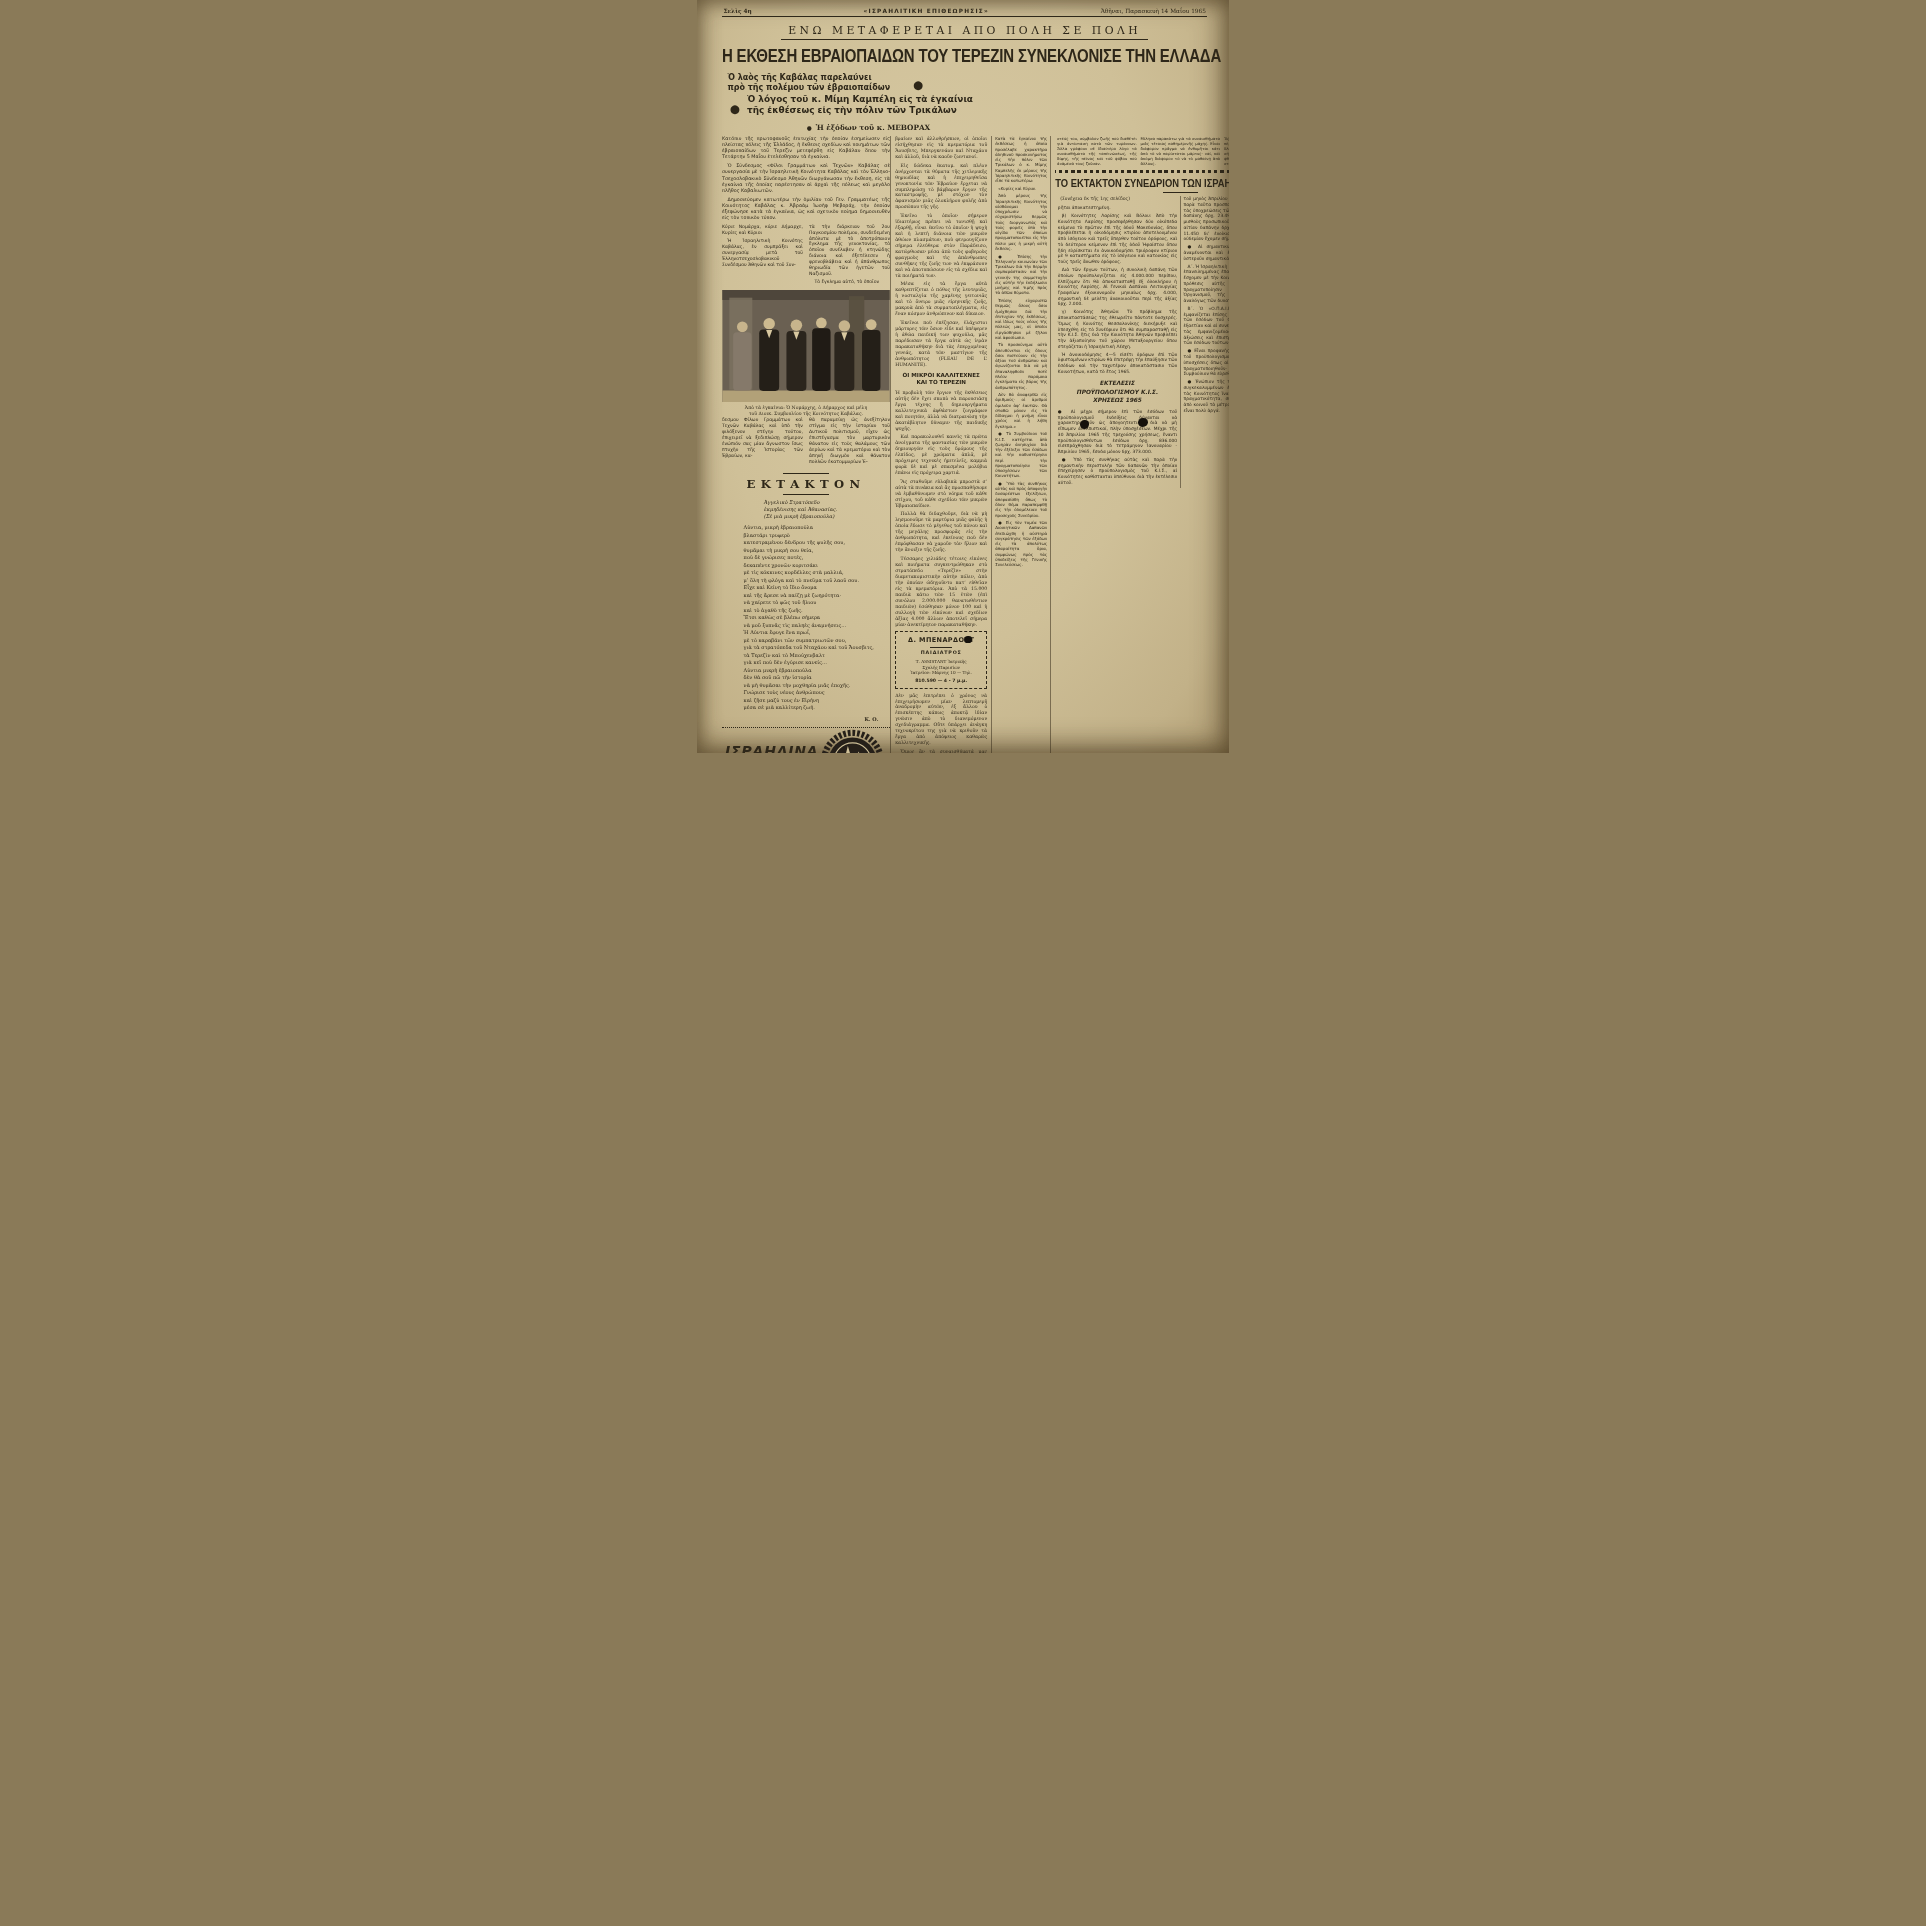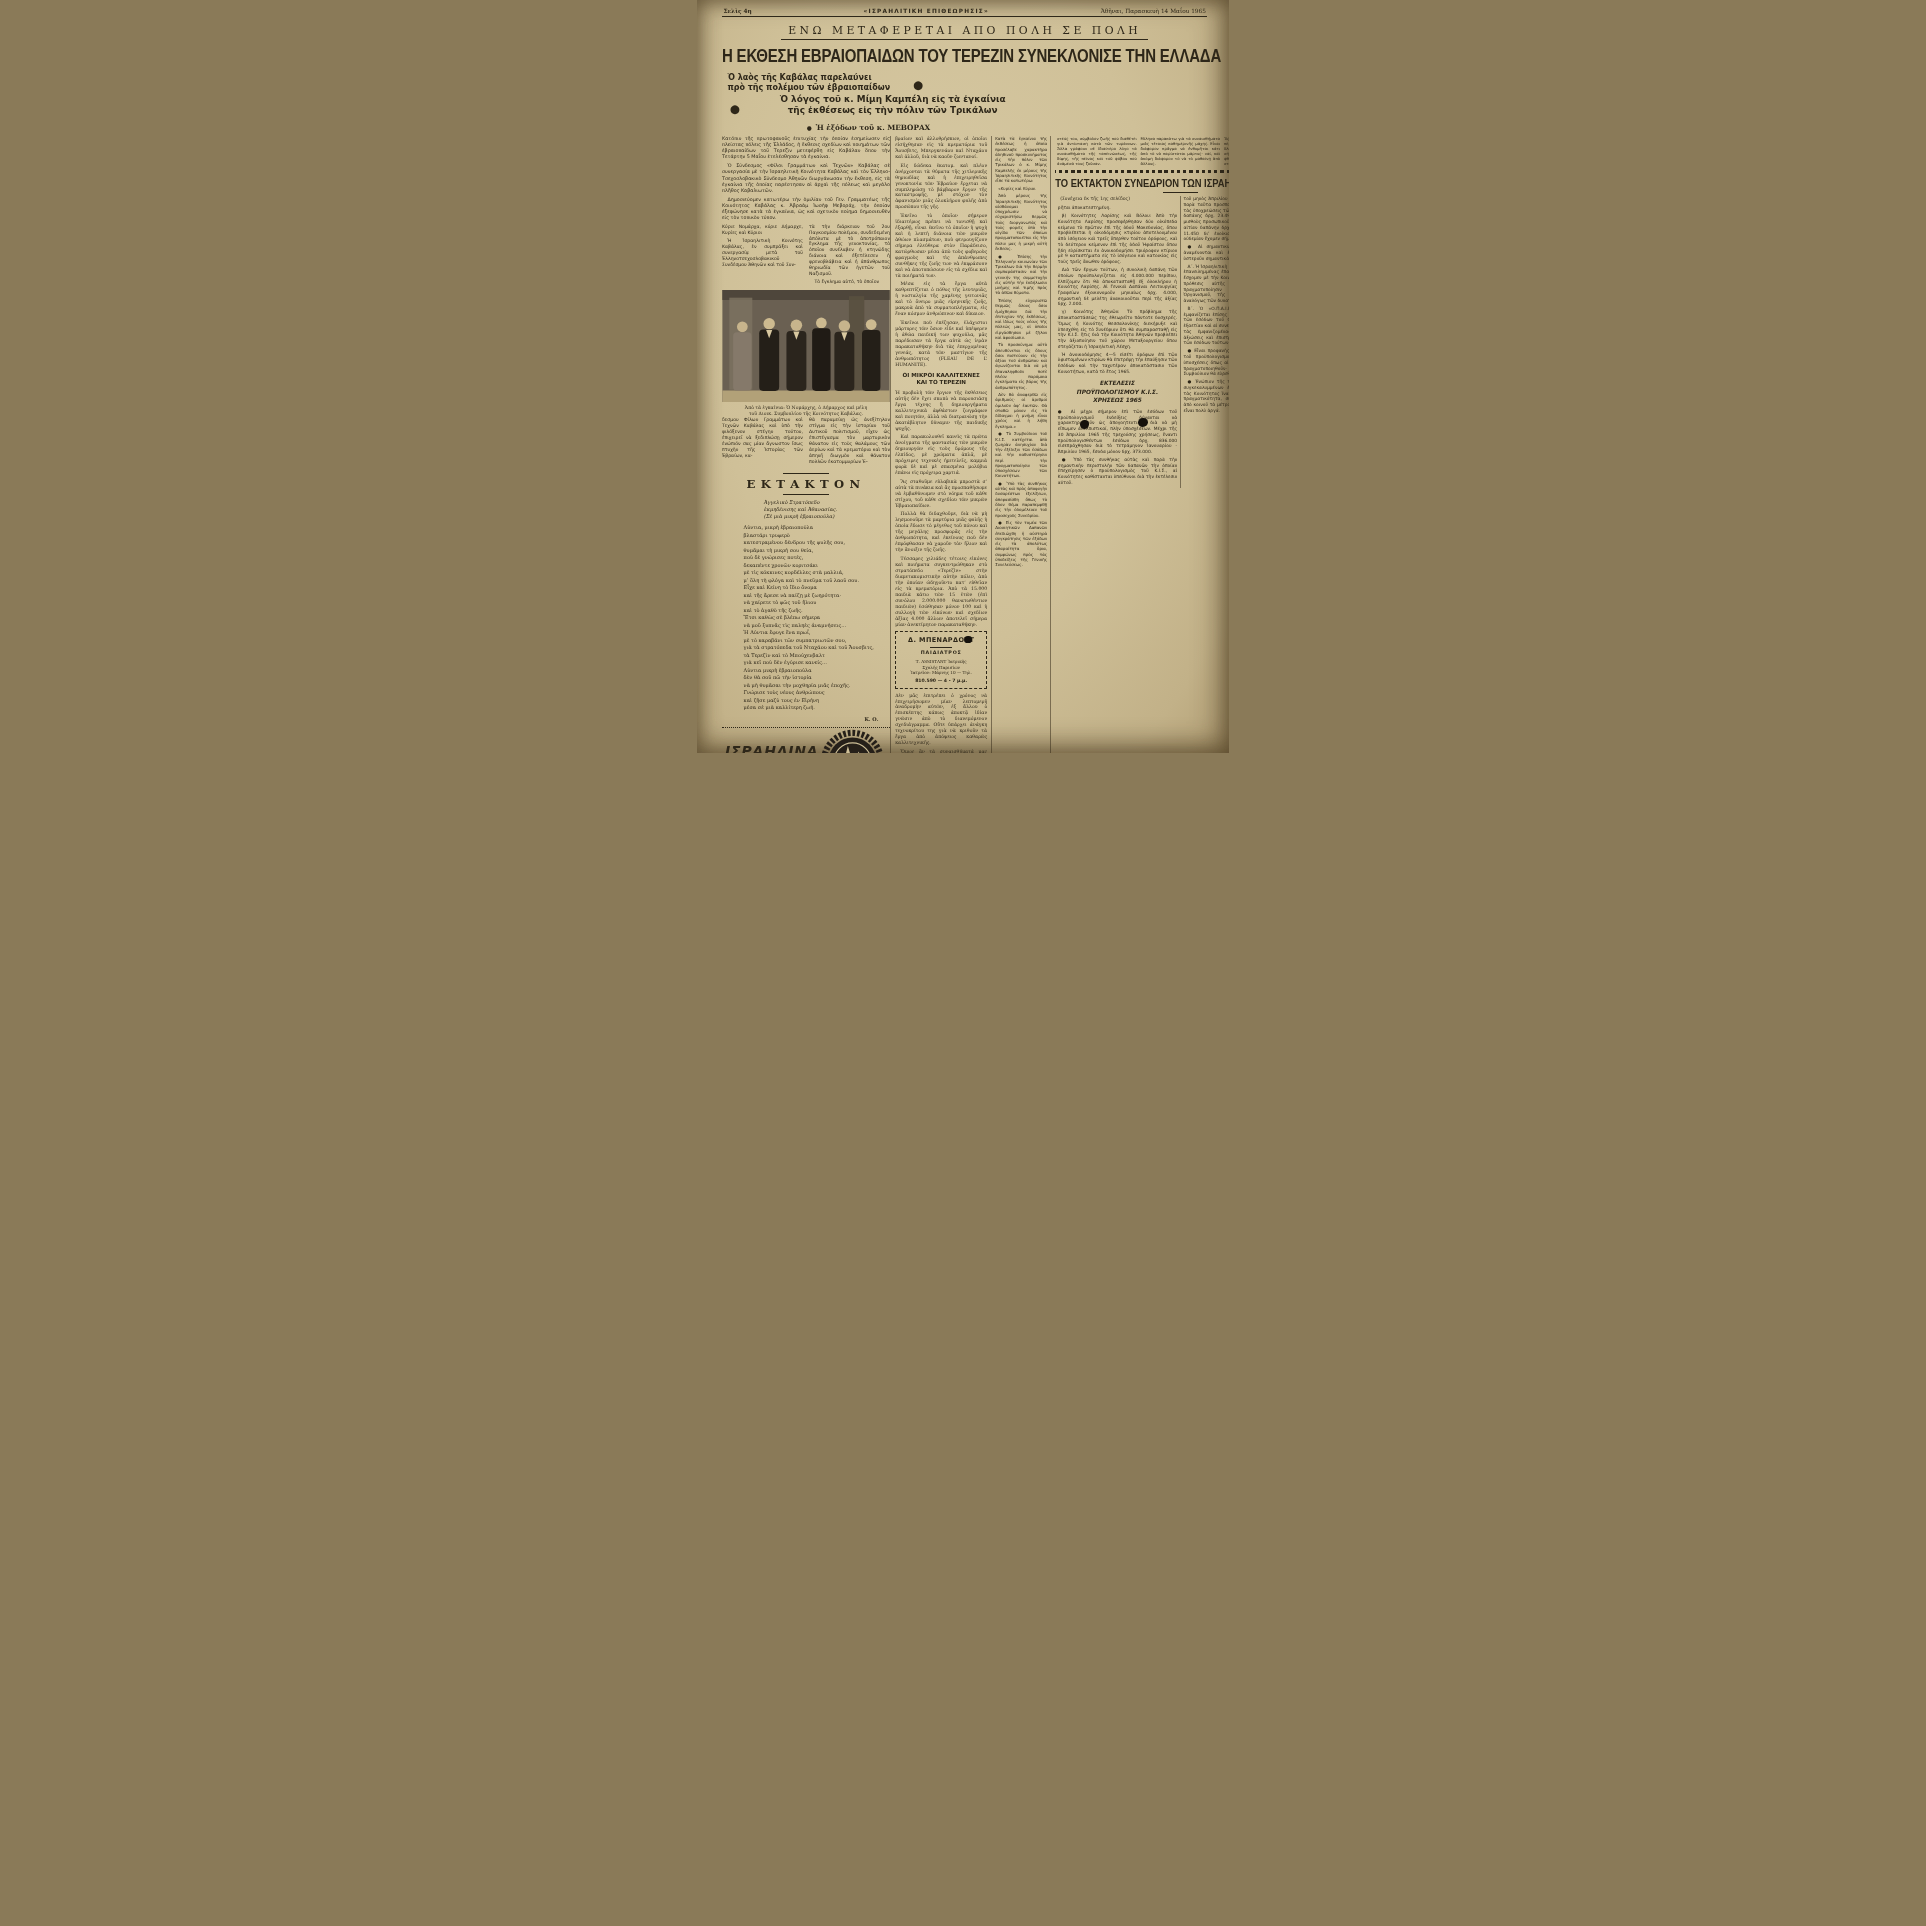--- a/index.html
+++ b/index.html
@@ -24,21 +24,21 @@
   .hdr-rule{border-bottom:1px solid #2e2719;margin-top:2.7px;}
 
   
   .kicker-wrap{text-align:center;margin-top:7px;}
   .kicker{display:inline-block;font-size:10.8px;letter-spacing:3.5px;border-bottom:1px solid #2e2719;padding:0 7px 1.5px 7px;}
   .headline{white-space:nowrap;text-align:center;font-family:"Liberation Sans","DejaVu Sans",sans-serif;font-weight:bold;font-size:15px;letter-spacing:-0.2px;transform:scale(1.0,1.28);transform-origin:center;margin-top:6.2px;}
 
   .subheads{display:flex;margin-top:10px;flex-direction:column;}
   .subhead{font-family:"DejaVu Sans",sans-serif;font-weight:bold;line-height:1.3;position:relative;}
   .sub-left{width:40%;font-size:8px;padding-left:5.4px;}
-  .sub-right{width:60%;font-size:8.9px;padding-left:25px;text-align:center;}
+  .sub-right{width:60%;font-size:8.9px;padding-left:25px;}
   .dot{position:absolute;font-size:11.6px;line-height:1;}
   .dot-left{right:-1.5px;top:7px;}
   .dot-right{left:7.7px;top:10px;}
   .speech-head{font-size:7.3px;font-weight:bold;text-align:center;width:247px;margin:6.2px 0 3.9px 23px;}
   .speech-head .b{font-size:5.8px;margin-right:3.9px;}
 
   
   .cols{display:flex;align-items:stretch;margin-top:1.5px;}
   .para{margin:0 0 2.7px 0;text-align:justify;text-indent:5.4px;}
   .first-noindent .para:first-child{text-indent:0;}

